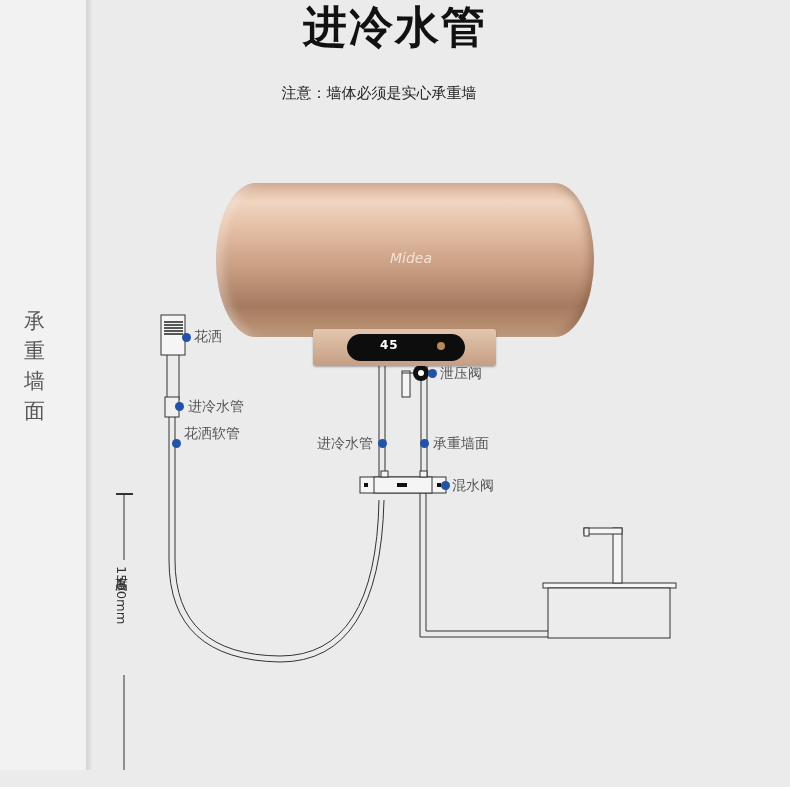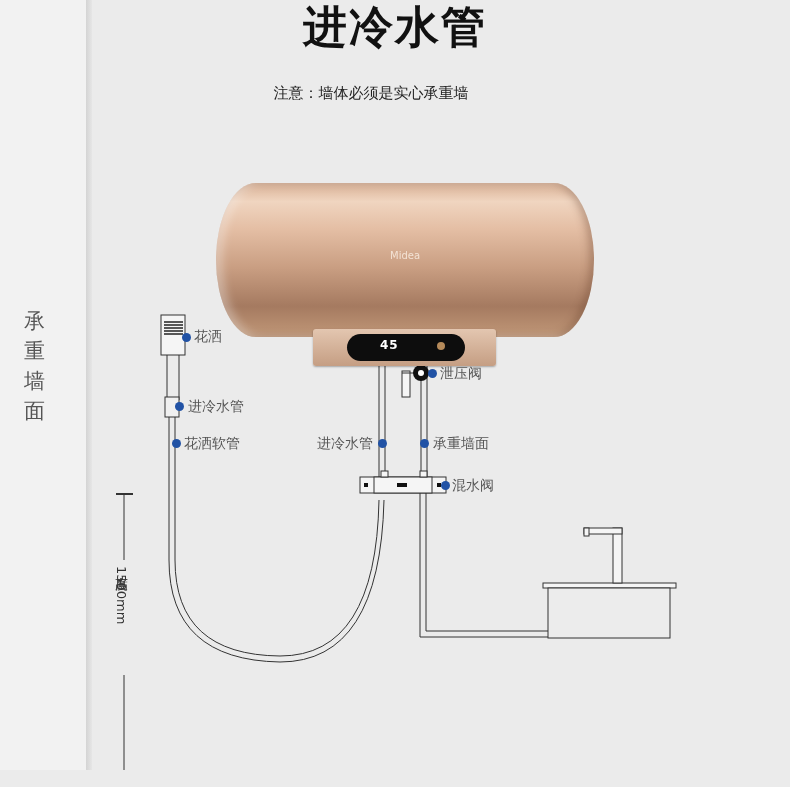--- a/index.html
+++ b/index.html
@@ -2,25 +2,25 @@
 <html><head>
 <meta charset="utf-8">
 <style>
   html,body{margin:0;padding:0;}
   body{width:790px;height:787px;background:#ebebeb;position:relative;overflow:hidden;font-family:"DejaVu Sans","Liberation Sans",sans-serif;}
   .abs{position:absolute;}
   .wall{left:0;top:0;width:88px;height:770px;background:#f2f2f2;}
   .wall-edge{left:86px;top:0;width:6px;height:770px;background:linear-gradient(90deg,#d4d4d4,#e6e6e6);}
   .wall-label{left:24px;top:306px;width:30px;font-size:21px;line-height:30px;color:#555;text-align:left;}
   .title{left:0;width:790px;top:0;text-align:center;font-size:44px;line-height:54px;color:#111;font-weight:bold;letter-spacing:2px;}
-  .notice{left:0;width:742px;top:84px;text-align:center;font-size:15px;color:#222;}
+  .notice{left:8px;width:742px;top:84px;text-align:center;font-size:15px;color:#222;}
   .tank{left:216px;top:183px;width:378px;height:154px;border-radius:40px/77px;
     background:linear-gradient(180deg,#d9b195 0%,#f0d5c0 12%,#e4bea4 30%,#c99e82 55%,#a57a60 80%,#c19878 100%);
     box-shadow:inset 6px 0 10px rgba(255,255,255,.35),inset -4px 0 8px rgba(90,50,30,.35);}
-  .brand{left:390px;top:250px;font-size:10px;color:#f3e2d4;}
+  .brand{left:390px;top:250px;font-size:14px;color:#f3e2d4;font-style:italic;}
   .panel{left:313px;top:329px;width:183px;height:37px;background:linear-gradient(180deg,#e3c6b0,#c59e83);border-radius:3px;box-shadow:0 1px 2px rgba(0,0,0,.3);}
   .screen{left:347px;top:334px;width:118px;height:27px;background:#0d0d0d;border-radius:14px;}
   .screen-num{left:380px;top:338px;font-size:12px;color:#fff;font-weight:bold;letter-spacing:1px;}
   .screen-knob{left:437px;top:342px;width:8px;height:8px;border-radius:50%;background:#b58a5a;}
   .label{font-size:14px;color:#555;white-space:nowrap;}
   .dot{width:9px;height:9px;border-radius:50%;background:#2152a5;}
   .dim-label{left:112px;top:566px;font-size:13px;color:#333;writing-mode:vertical-rl;}
   svg{position:absolute;left:0;top:0;}
 </style>
 </head>
@@ -95,21 +95,21 @@
 <div class="abs screen-num">45</div>
 <div class="abs screen-knob"></div>
 
 <div class="abs dot" style="left:182px;top:333px;"></div>
 <div class="abs label" style="left:194px;top:328px;">花洒</div>
 
 <div class="abs dot" style="left:175px;top:402px;"></div>
 <div class="abs label" style="left:188px;top:398px;">进冷水管</div>
 
 <div class="abs dot" style="left:172px;top:439px;"></div>
-<div class="abs label" style="left:184px;top:435px;text-align:right;">花洒软管</div>
+<div class="abs label" style="left:184px;top:425px;text-align:right;">花洒软管</div>
 
 <div class="abs label" style="left:317px;top:435px;">进冷水管</div>
 <div class="abs dot" style="left:378px;top:439px;"></div>
 
 <div class="abs dot" style="left:420px;top:439px;"></div>
 <div class="abs label" style="left:433px;top:435px;">承重墙面</div>
 
 <div class="abs dot" style="left:428px;top:369px;"></div>
 <div class="abs label" style="left:440px;top:365px;">泄压阀</div>
 

